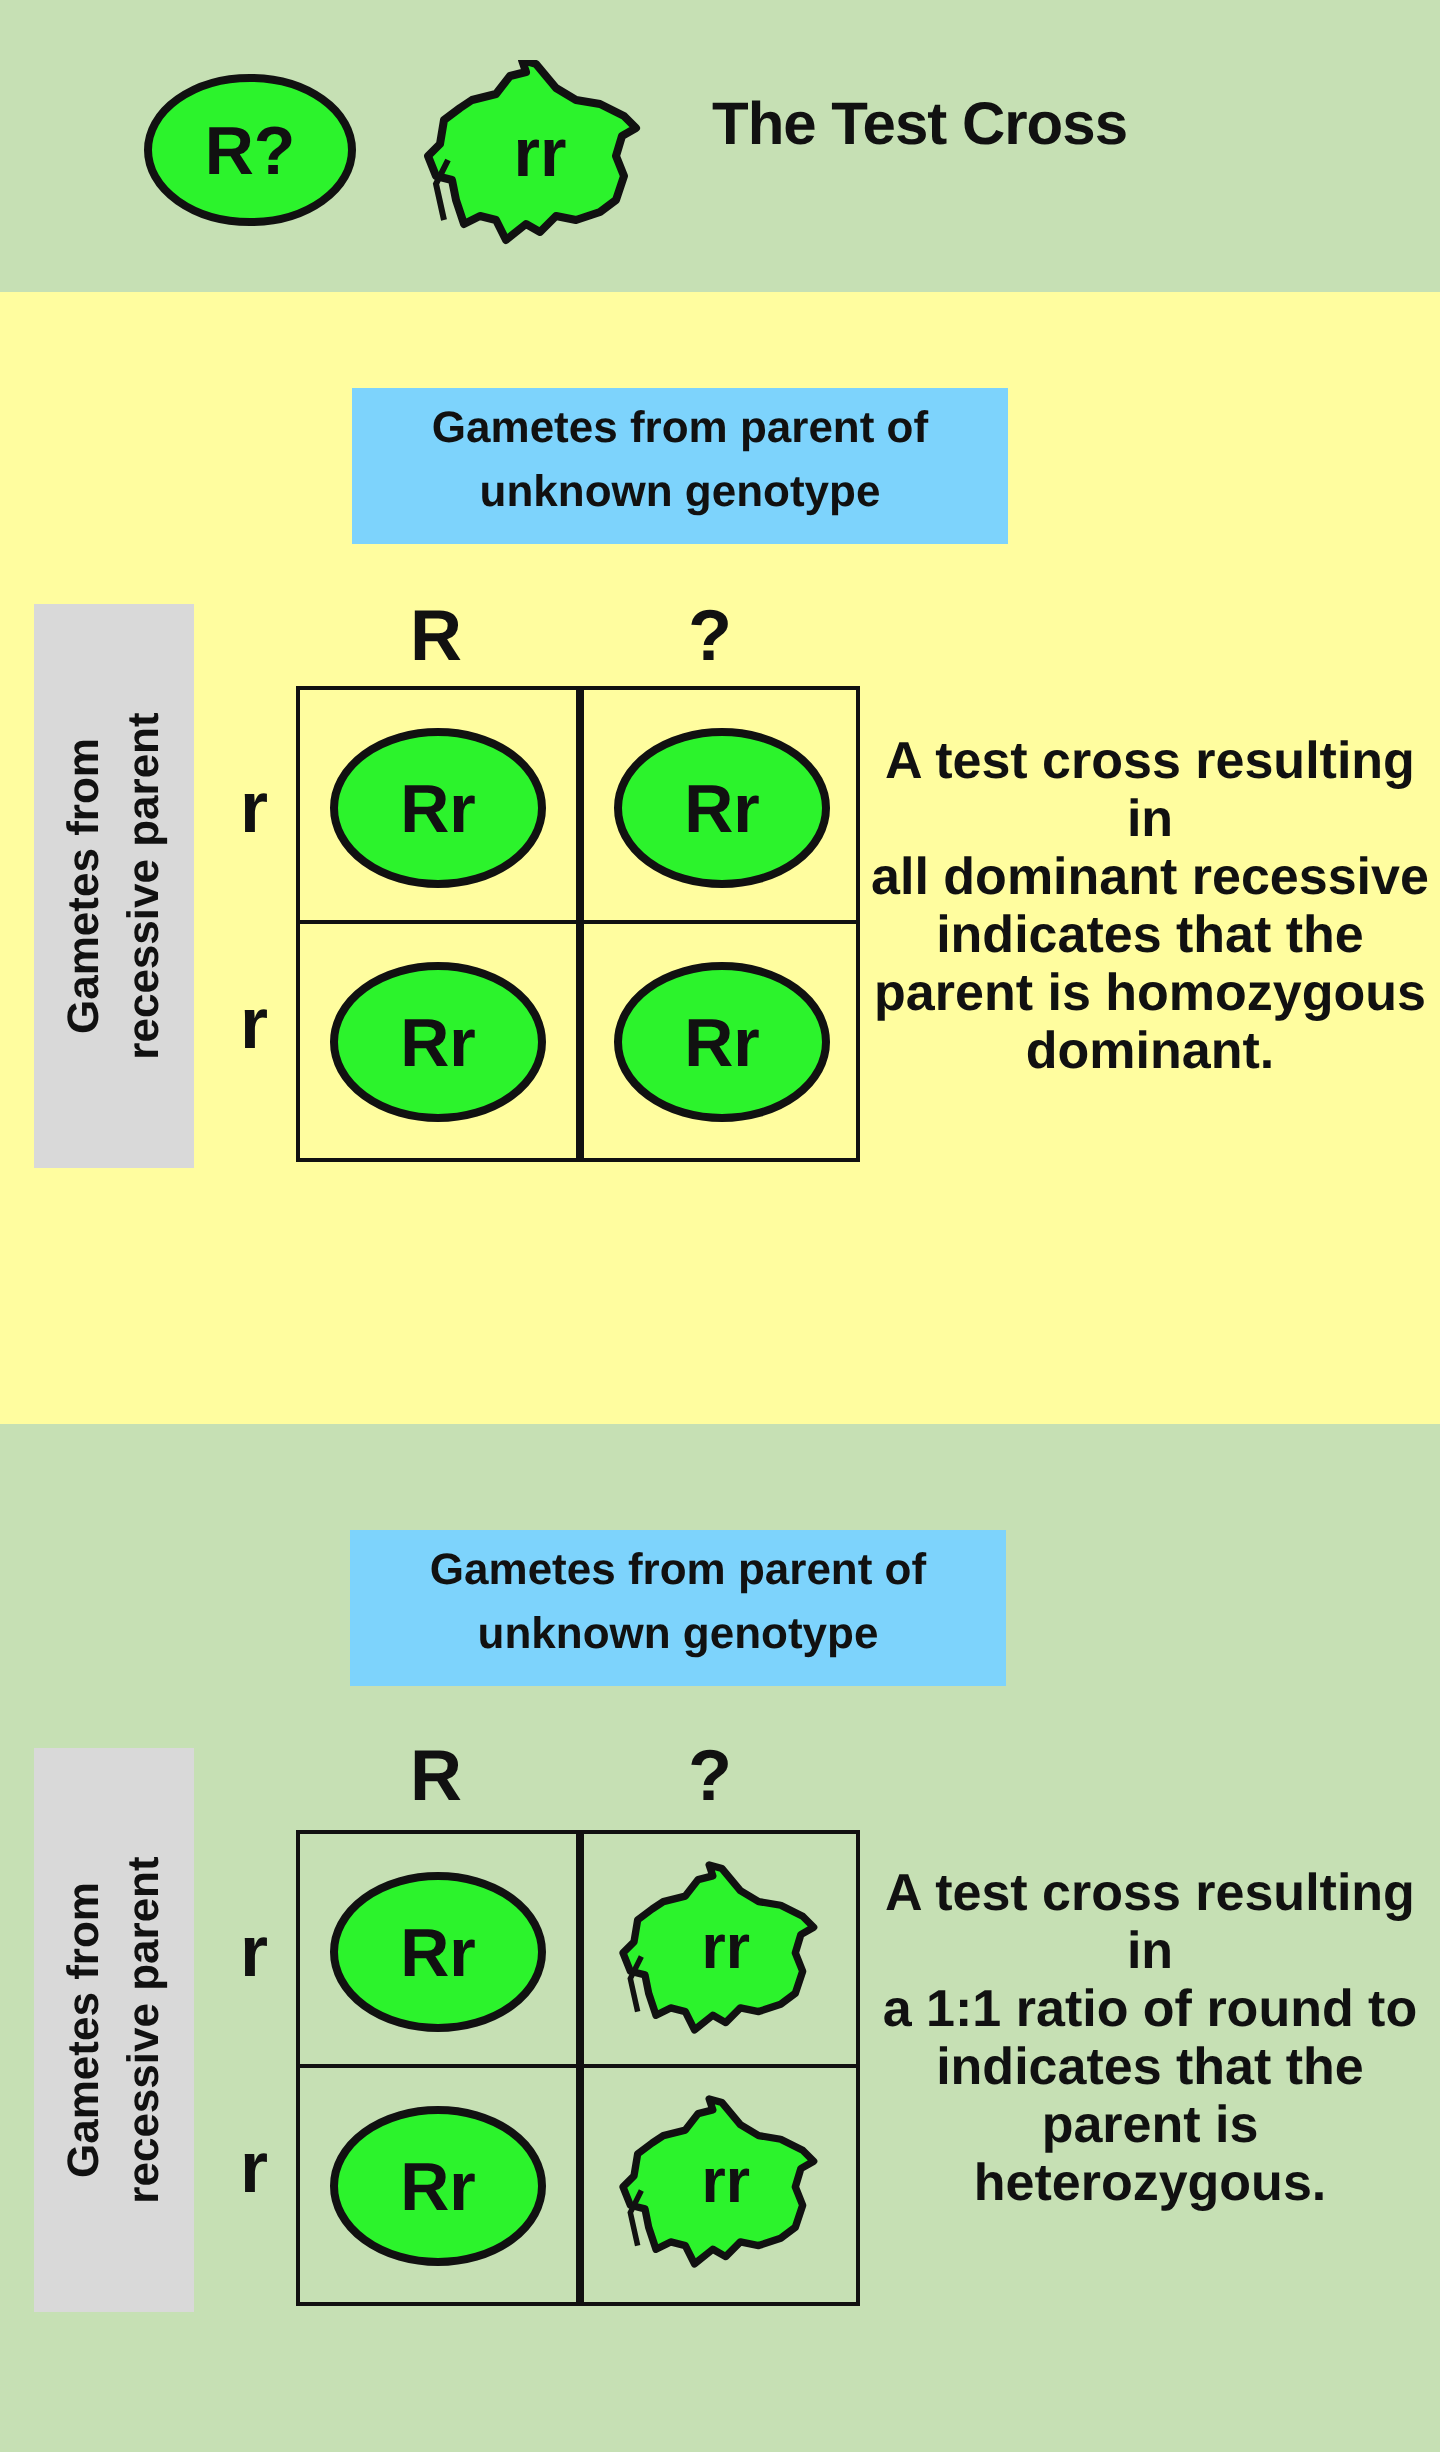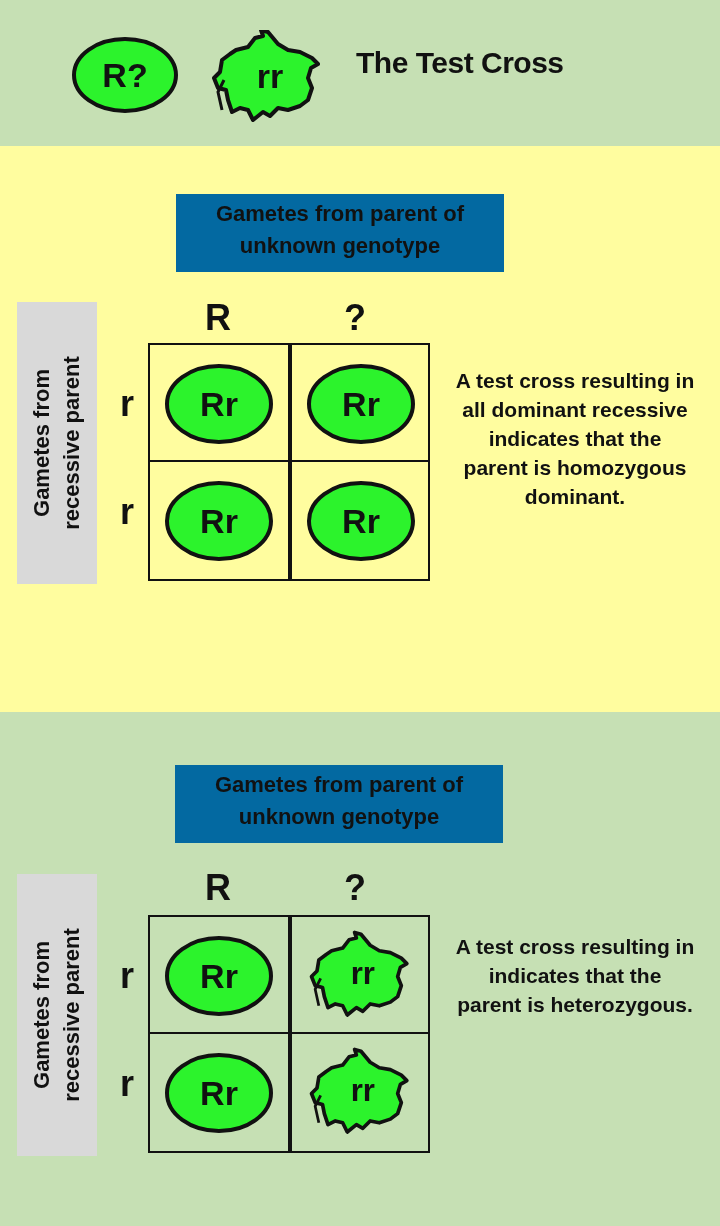--- a/index.html
+++ b/index.html
@@ -7,33 +7,33 @@
     body { font-family: "Liberation Sans", "DejaVu Sans", sans-serif; color: #111; background: #c6e0b4; position: relative; }
 
     .band { position: absolute; left: 0; width: 720px; }
     .band-header { top: 0; height: 146px; background: #c6e0b4; }
     .band-yellow { top: 146px; height: 566px; background: #fffd9f; }
     .band-green { top: 712px; height: 514px; background: #c6e0b4; }
 
     .hdr-pea { position: absolute; }
     .title { position: absolute; left: 356px; top: 46px; font-size: 30px; font-weight: bold; letter-spacing: -0.5px; white-space: nowrap; }
 
-    .gamete-box { position: absolute; background: #0369a1; text-align: center; font-weight: bold; font-size: 22px; line-height: 32px; padding-top: 4px; }
+    .gamete-box { position: absolute; background: #7dd3fc; text-align: center; font-weight: bold; font-size: 22px; line-height: 32px; padding-top: 4px; }
     .side-box { position: absolute; background: #d9d9d9; width: 80px; }
     .side-text { position: absolute; left: 50%; top: 50%; width: 270px; transform: translate(-50%, -50%) rotate(-90deg); text-align: center; font-weight: bold; font-size: 22px; line-height: 30px; }
 
     .col-label, .row-label { position: absolute; font-weight: bold; font-size: 36px; line-height: 36px; }
 
     .grid { position: absolute; width: 282px; height: 238px; border: 2px solid #111; }
     .grid .vline { position: absolute; left: 138px; top: 0; width: 4px; height: 100%; background: #111; }
     .grid .hline { position: absolute; left: 0; top: 115px; width: 100%; height: 2px; background: #111; }
     .cell { position: absolute; width: 138px; height: 117px; display: flex; align-items: center; justify-content: center; }
     .cell svg { display: block; }
 
-    .note { position: absolute; width: 290px; text-align: center; font-weight: bold; font-size: 21px; line-height: 29px; }
+    .note { position: absolute; width: 290px; text-align: center; font-weight: bold; font-size: 26px; line-height: 29px; }
   </style>
 </head>
 <body>
 
 <div class="band band-header"></div>
 <div class="band band-yellow"></div>
 <div class="band band-green"></div>
 
 <div>
   <svg class="hdr-pea" style="left:70px;top:35px" width="110" height="80" viewBox="0 0 110 80">
@@ -144,16 +144,17 @@
       <svg width="110" height="96" viewBox="0 0 120 95">
         <path d="M28,20 L40,17 L47,8 L55,6 L53,0 L60,2 L70,14 L80,20 L92,22 L104,28 L110,34 L103,38 L100,48 L104,58 L100,70 L92,76 L80,80 L70,78 L62,86 L55,82 L45,90 L40,80 L32,78 L24,82 L20,70 L18,60 L10,58 L6,48 L12,42 L14,30 L22,24 Z" fill="#2cf32c" stroke="#111" stroke-width="4" stroke-linejoin="round"></path>
         <path d="M16,50 L10,62 L14,80" fill="none" stroke="#111" stroke-width="3"></path>
         <text x="62" y="56" text-anchor="middle" font-family="Liberation Sans, sans-serif" font-weight="bold" font-size="34" fill="#111">rr</text>
       </svg>
     </div>
   </div>
 
   <div class="note" style="left:430px;top:932px">
     <div>A test cross resulting in</div>
+    <div>a 1:1 ratio of round to</div>
     <div>indicates that the</div>
     <div>parent is heterozygous.</div>
   </div>
 </div>
 
 </body></html>

